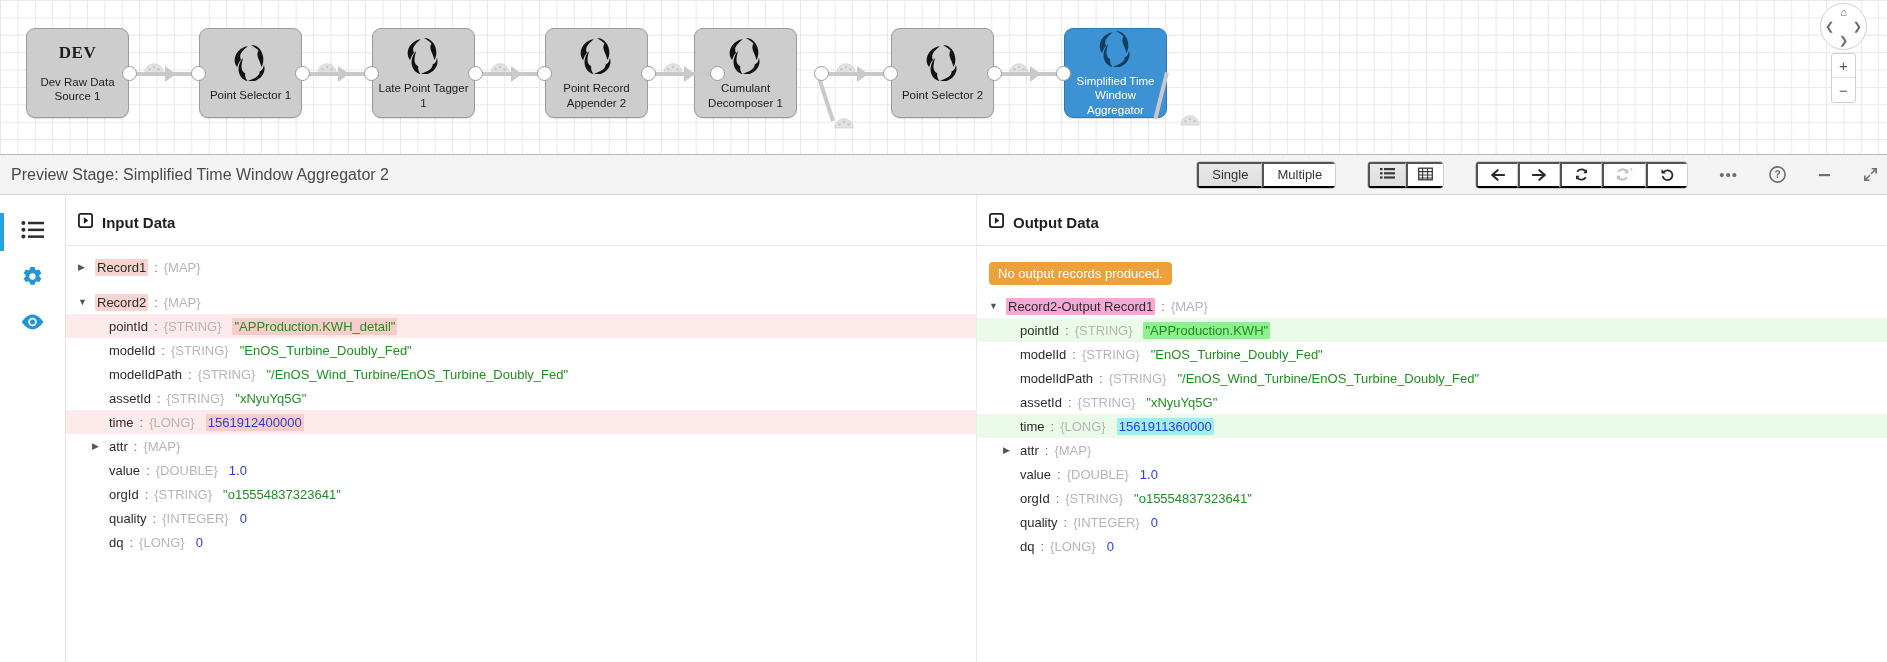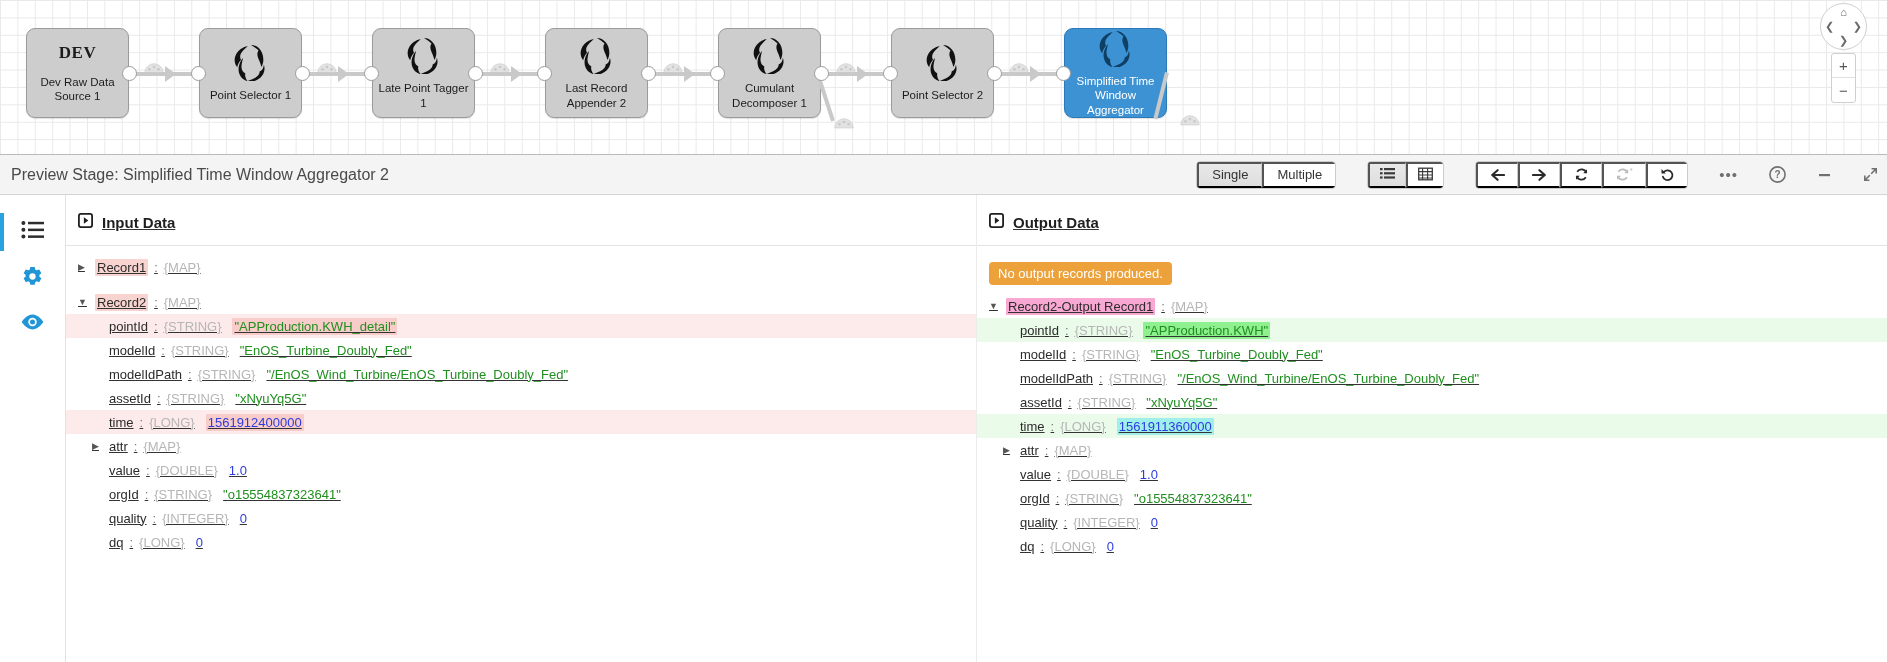--- a/index.html
+++ b/index.html
@@ -96,21 +96,21 @@
   .rail-item {
     position:relative; height:46px; display:flex; align-items:center; justify-content:center;
     cursor:pointer; color:#2196d6;
   }
   .rail-item.active { color:#2d2d2d; }
   .rail-item.active:before {
     content:""; position:absolute; left:0; top:4px; bottom:4px; width:4px; background:#29a3e0;
   }
 
   .panes { flex:1; display:flex; min-width:0; }
-  .pane { width:50%; padding:18px 0 0 0; min-width:0;text-decoration:underline; }
+  .pane { width:50%; padding:18px 0 0 0; min-width:0; }
   .pane-head {
     display:flex; align-items:center; gap:9px;
     font-size:15px; font-weight:bold; color:#1f1f1f; padding:0 0 14px 12px;
   }
   .pane-body { border-top:1px solid #e4e4e4; padding-top:9px; }
 
   .row {
     display:flex; align-items:center; gap:6px;
     height:24px; font-size:13px; padding-left:12px; white-space:nowrap;
   }
@@ -208,34 +208,34 @@
         <span>
           <svg class="swirl" width="38" height="38" viewBox="0 0 40 40">
   <g fill="#111111">
     <path d="M20 2c7 0 13 6.5 13 15.5 0 3-.8 5.7-2.1 7.8-1-5.8-4.2-9.6-4.2-13.4 0-2.4 1.3-4 1.3-4S24.6 4.6 20 2z"></path>
     <path d="M33.6 22.9c2.2 6.6-1.2 14.3-9.8 17-2.9 .9-5.7 1-8.1 .5 5.4-2.4 9.9-3.6 12.1-6.7 1.4-2 1.4-4 1.4-4s3.2 .3 4.4-6.8z"></path>
     <path d="M16.4 40.2c-6.8-1.7-11.4-8.8-8.8-17.4 .9-2.9 2.3-5.3 4-7-1.3 5.8-2.6 10.2-.6 13.4 1.3 2 3.1 2.7 3.1 2.7s-1.5 2.9 2.3 8.3z"></path>
     <path d="M5.5 25.6C1.1 20.2 1.9 11.7 9.2 6.4c2.4-1.8 5-2.9 7.4-3.3-4.2 4.2-7.8 7.1-8 10.9-.1 2.4 1 4 1 4s-2.7 1.7-4.1 7.6z"></path>
   </g>
           </svg>
         </span>
-        <span class="nlabel">Last Record</span>
+        <span class="nlabel">Point Record</span>
         <span class="nlabel">Appender 2</span>
       </div>
       <div class="link" style="left:654px;width:58px"></div>
       <div class="arrow" style="left:684px"></div>
       <div class="meter" style="left:662px"><svg viewBox="0 0 24 18" width="22" height="17">
   <path d="M2 16a10 10 0 0 1 20 0z" fill="#d9d9d9" stroke="#c2c2c2" stroke-width="1"></path>
   <circle cx="7" cy="12" r="1.4" fill="#b5b5b5"></circle>
           <circle cx="12" cy="9.5" r="1.4" fill="#b5b5b5"></circle>
           <circle cx="17" cy="12" r="1.4" fill="#b5b5b5"></circle>
 </svg></div>
       <div class="port" style="left:710px"></div>
       <div class="port" style="left:641px"></div>
-      <div class="node" style="left:718px">
+      <div class="node" style="left:694px">
         <span>
           <svg class="swirl" width="38" height="38" viewBox="0 0 40 40">
   <g fill="#111111">
     <path d="M20 2c7 0 13 6.5 13 15.5 0 3-.8 5.7-2.1 7.8-1-5.8-4.2-9.6-4.2-13.4 0-2.4 1.3-4 1.3-4S24.6 4.6 20 2z"></path>
     <path d="M33.6 22.9c2.2 6.6-1.2 14.3-9.8 17-2.9 .9-5.7 1-8.1 .5 5.4-2.4 9.9-3.6 12.1-6.7 1.4-2 1.4-4 1.4-4s3.2 .3 4.4-6.8z"></path>
     <path d="M16.4 40.2c-6.8-1.7-11.4-8.8-8.8-17.4 .9-2.9 2.3-5.3 4-7-1.3 5.8-2.6 10.2-.6 13.4 1.3 2 3.1 2.7 3.1 2.7s-1.5 2.9 2.3 8.3z"></path>
     <path d="M5.5 25.6C1.1 20.2 1.9 11.7 9.2 6.4c2.4-1.8 5-2.9 7.4-3.3-4.2 4.2-7.8 7.1-8 10.9-.1 2.4 1 4 1 4s-2.7 1.7-4.1 7.6z"></path>
   </g>
           </svg>
         </span>

